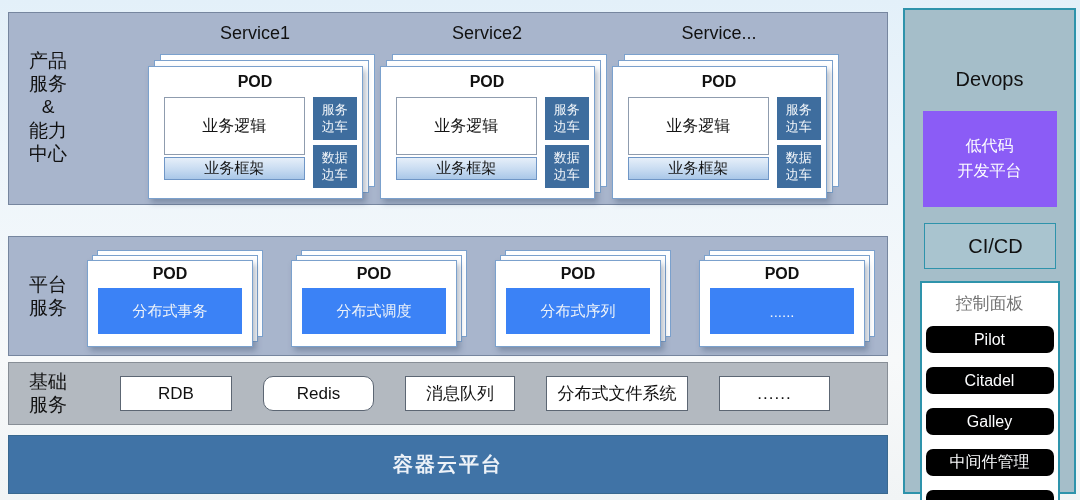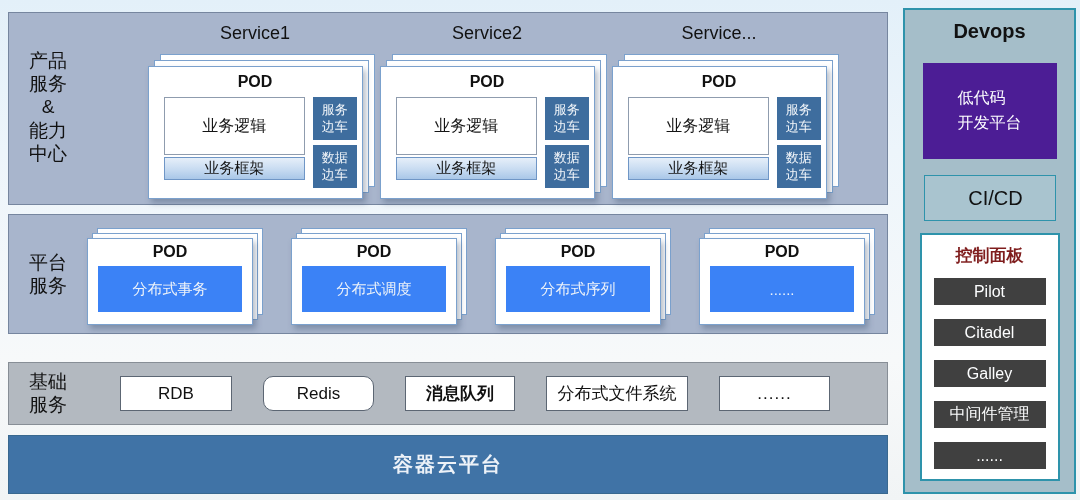--- a/index.html
+++ b/index.html
@@ -11,21 +11,21 @@
     overflow:hidden;
     color:#151515;
   }
   .pre { white-space:pre-line; }
 
   
   .band { position:absolute; left:8px; width:880px; display:flex; }
   .band-blue  { background:#a8b5cc; border:1px solid #76869f; }
   .band-gray  { background:#b3b9c0; border:1px solid #878e96; }
   #band-product  { top:12px;  height:193px; }
-  #band-platform { top:214px; height:120px; }
+  #band-platform { top:236px; height:120px; }
   #band-infra    { top:362px; height:63px;  }
   #container-bar {
     position:absolute; left:8px; top:435px; width:880px; height:59px;
     background:#4073a6; border:1px solid #39688f;
     display:flex; align-items:center; justify-content:center;
     color:#edf2f8; font-size:20px; font-weight:600; letter-spacing:2px;
   }
 
   .band-label {
     width:78px; flex:0 0 78px; text-align:center;
@@ -89,49 +89,49 @@
   }
 
   
   .infra-items { flex:1; display:flex; align-items:center; justify-content:center; gap:31px; padding-right:24px; }
   .infra-box {
     height:35px; background:#fff; border:1.5px solid #5c6673;
     display:flex; align-items:center; justify-content:center; font-size:17px; color:#111;
   }
   .infra-items .infra-box:nth-child(1){ width:112px; }
   .infra-items .infra-box:nth-child(2){ width:111px;border-radius:10px; }
-  .infra-items .infra-box:nth-child(3){ width:110px;font-weight:bold; }
+  .infra-items .infra-box:nth-child(3){ width:110px; }
   .infra-items .infra-box:nth-child(4){ width:142px; }
   .infra-items .infra-box:nth-child(5){ width:111px; letter-spacing:1px; }
 
   
   #devops-panel {
     position:absolute; left:903px; top:8px; width:173px; height:486px;
     background:#a5bec9; border:2px solid #2e93ab; padding-top:10px;
   }
-  .devops-title { text-align:center; font-size:20px; font-weight:700; color:#111; }
+  .devops-title { text-align:center; font-size:20px; font-weight:400; color:#111;margin-top:48px; }
   .lowcode-box {
-    width:134px; height:96px; margin:20px auto 4px; background:#4c1d95; color:#fdfeff;
-    display:flex; align-items:center; justify-content:center; 
+    width:134px; height:96px; margin:20px auto 4px; background:#8b5cf6; color:#fdfeff;
+    display:flex; align-items:center; justify-content:center; text-align:center;
     font-size:16px; line-height:1.55;
   }
   .cicd-box {
     width:132px; height:46px; margin:16px auto 8px; background:#a9c4cf;
     border:1.5px solid #2e93ab; color:#111;
     display:flex; align-items:center; justify-content:center; font-size:20px;padding-left:12px;
   }
   .control-panel {
     width:140px; height:248px; margin:12px auto 0; background:#fff;
     border:2px solid #2e93ab; padding-top:9px;
   }
-  .cp-title { text-align:center; font-size:17px; font-weight:700; color:#7f1d1d; }
+  .cp-title { text-align:center; font-size:17px; font-weight:400; color:#737373; }
   .cp-buttons { margin-top:11px; display:flex; flex-direction:column; align-items:center; gap:14px; }
   .cp-btn {
-    width:112px; height:27px; background:#404040; color:#fdfeff; font-size:16px;
-    display:flex; align-items:center; justify-content:center;
+    width:128px; height:27px; background:#000000; color:#fdfeff; font-size:16px;
+    display:flex; align-items:center; justify-content:center;border-radius:7px;
   }
 </style>
 </head>
 <body>
 
 <div id="band-product" class="band band-blue">
   <div class="band-label pre">产品
 服务
 &amp;
 能力

